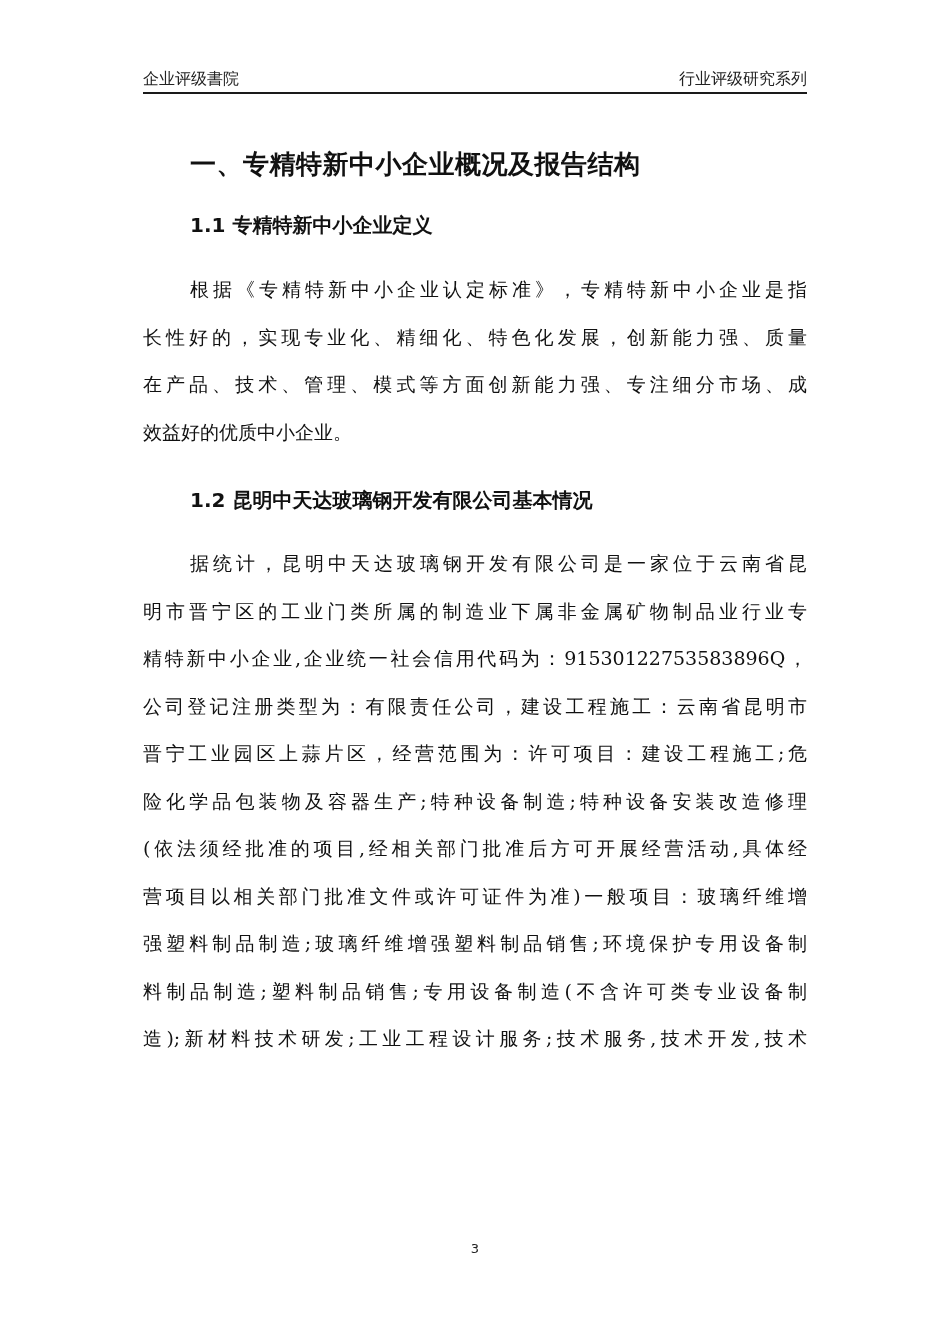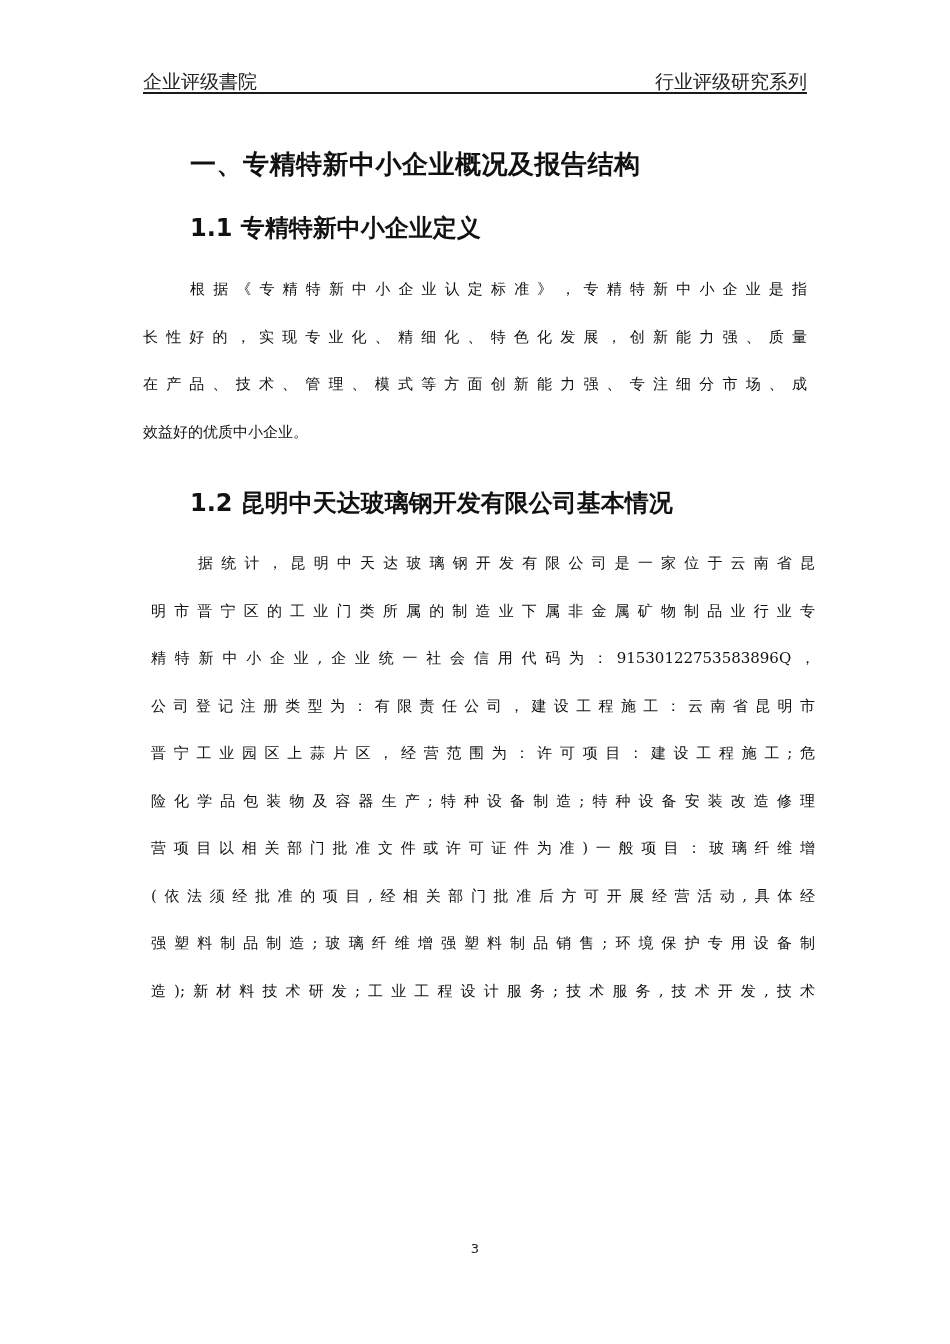--- a/index.html
+++ b/index.html
@@ -1,22 +1,22 @@
 <!DOCTYPE html>
 <html><head>
 <meta charset="utf-8">
 <style>
   html, body { margin: 0; padding: 0; background: #ffffff; }
   body { width: 950px; height: 1344px; position: relative; overflow: hidden; font-family: "DejaVu Serif", serif; color: #111; }
-  .header { position: absolute; left: 143px; top: 66px; width: 664px; height: 26px; border-bottom: 2px solid #1a1a1a; font-family: "DejaVu Sans", sans-serif; font-size: 19px; color: #222; }
+  .header { position: absolute; left: 143px; top: 66px; width: 664px; height: 26px; border-bottom: 2px solid #1a1a1a; font-family: "DejaVu Sans", sans-serif; font-size: 16px; color: #222; }
   .header .left { position: absolute; left: 0; top: 3px; }
   .header .right { position: absolute; right: 0; top: 3px; text-align: right; }
   .h1 { position: absolute; left: 190px; top: 147px; font-family: "DejaVu Sans", sans-serif; font-weight: bold; font-size: 26px; letter-spacing: 0.5px; }
-  .h2 { position: absolute; left: 190px; font-family: "DejaVu Sans", sans-serif; font-weight: bold; font-size: 24px; }
-  .para { position: absolute; left: 143px; width: 664px; font-size: 15px; }
+  .h2 { position: absolute; left: 190px; font-family: "DejaVu Sans", sans-serif; font-weight: bold; font-size: 20px; }
+  .para { position: absolute; left: 143px; width: 664px; font-size: 19px; }
   .line { height: 47.5px; line-height: 47.5px; white-space: nowrap; text-align: justify; text-align-last: justify; }
   .line.first { padding-left: 47px; }
   .line.last { text-align-last: left; }
   .page-num { position: absolute; left: 0; width: 950px; top: 1241px; text-align: center; font-family: "DejaVu Sans", sans-serif; font-size: 13px; color: #222; }
 </style>
 </head>
 <body>
 
 <div class="header">
   <span class="left">企业评级書院</span>
@@ -29,26 +29,27 @@
 
 <div class="para" style="top:266px;">
   <div class="line first">根据《专精特新中小企业认定标准》，专精特新中小企业是指</div>
   <div class="line">长性好的，实现专业化、精细化、特色化发展，创新能力强、质量</div>
   <div class="line">在产品、技术、管理、模式等方面创新能力强、专注细分市场、成</div>
   <div class="line last">效益好的优质中小企业。</div>
 </div>
 
 <div class="h2" style="top:487px;text-align:right;">1.2 昆明中天达玻璃钢开发有限公司基本情况</div>
 
-<div class="para" style="top:540px;margin-left:8px;">
+<div class="para" style="top:540px;">
   <div class="line first">据统计，昆明中天达玻璃钢开发有限公司是一家位于云南省昆</div>
   <div class="line">明市晋宁区的工业门类所属的制造业下属非金属矿物制品业行业专</div>
   <div class="line">精特新中小企业,企业统一社会信用代码为：91530122753583896Q，</div>
   <div class="line">公司登记注册类型为：有限责任公司，建设工程施工：云南省昆明市</div>
   <div class="line">晋宁工业园区上蒜片区，经营范围为：许可项目：建设工程施工;危</div>
   <div class="line">险化学品包装物及容器生产;特种设备制造;特种设备安装改造修理</div>
+  <div class="line">(依法须经批准的项目,经相关部门批准后方可开展经营活动,具体经</div>
   <div class="line">营项目以相关部门批准文件或许可证件为准)一般项目：玻璃纤维增</div>
-  <div class="line">(依法须经批准的项目,经相关部门批准后方可开展经营活动,具体经</div>
   <div class="line">强塑料制品制造;玻璃纤维增强塑料制品销售;环境保护专用设备制</div>
+  <div class="line">料制品制造;塑料制品销售;专用设备制造(不含许可类专业设备制</div>
   <div class="line">造);新材料技术研发;工业工程设计服务;技术服务,技术开发,技术</div>
 </div>
 
 <div class="page-num">3</div>
 
 </body></html>

